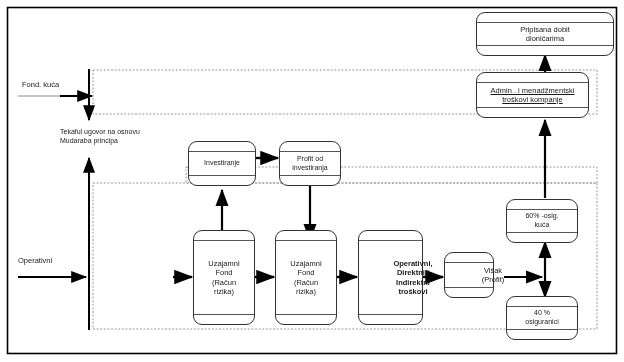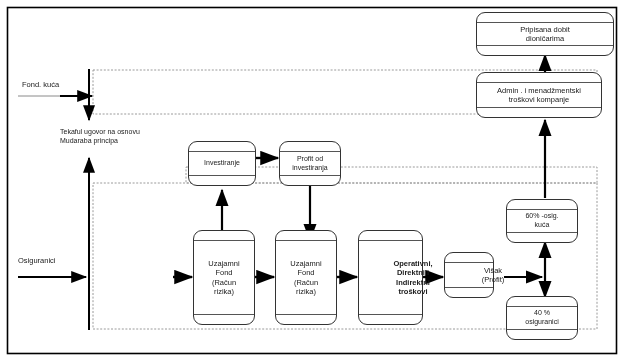--- a/index.html
+++ b/index.html
@@ -93,21 +93,21 @@
     <line x1="545" y1="198" x2="545" y2="120" stroke="#000000" stroke-width="2.2" marker-end="url(#ah)"></line>
 
     <line x1="545" y1="72" x2="545" y2="55" stroke="#000000" stroke-width="2.2" marker-end="url(#ah)"></line>
 
     <line x1="18" y1="277" x2="86" y2="277" stroke="#000000" stroke-width="2" marker-end="url(#ah)"></line>
   </svg>
 
   <div class="node" style="left:476px;top:12px;width:138px;height:44px;font-size:7.5px;">Pripisana dobit
 dioničarima</div>
 
-  <div class="node" style="left:476px;top:72px;width:126px;height:46px;font-size:7.5px;">Admin . i menadžmentski
+  <div class="node" style="left:476px;top:72px;width:113px;height:46px;font-size:7.5px;text-decoration:underline;">Admin . i menadžmentski
 troškovi  kompanje</div>
 
   <div class="node" style="left:188px;top:141px;width:68px;height:45px;font-size:7px;">Investiranje</div>
 
   <div class="node" style="left:279px;top:141px;width:62px;height:45px;font-size:7px;">Profit od
 investiranja</div>
 
 
   <div class="node" style="left:193px;top:230px;width:62px;height:95px;font-size:7.5px;">Uzajamni
 Fond
@@ -128,18 +128,18 @@
 (Profit)</div>
 
   <div class="node" style="left:506px;top:199px;width:72px;height:44px;font-size:7px;">60% -osig.
 kuća</div>
 
   <div class="node" style="left:506px;top:296px;width:72px;height:44px;font-size:7px;">40 %
 osiguranici</div>
 
   <div class="lbl" style="left:22px;top:80px;font-size:7.5px;">Fond. kuća</div>
 
-  <div class="lbl" style="left:18px;top:256px;font-size:7.5px;">Osiguranici</div>
+  <div class="lbl" style="left:18px;top:256px;font-size:7.5px;">Operativni</div>
 
   <div class="lbl" style="left:60px;top:127px;font-size:7px;">Tekaful ugovor na osnovu
 Mudaraba principa</div>
 
 </div>
 
 </body></html>

